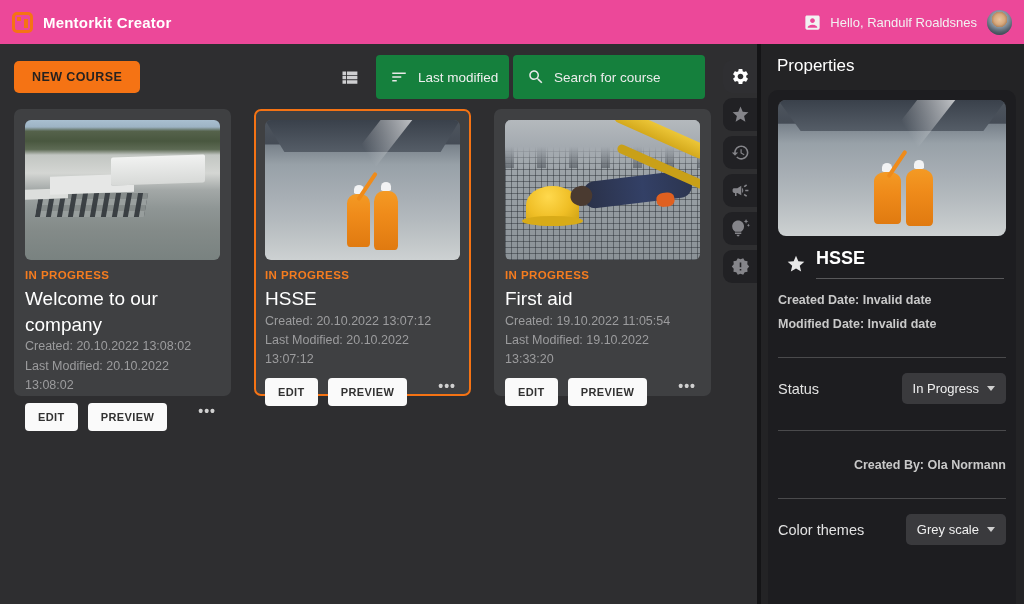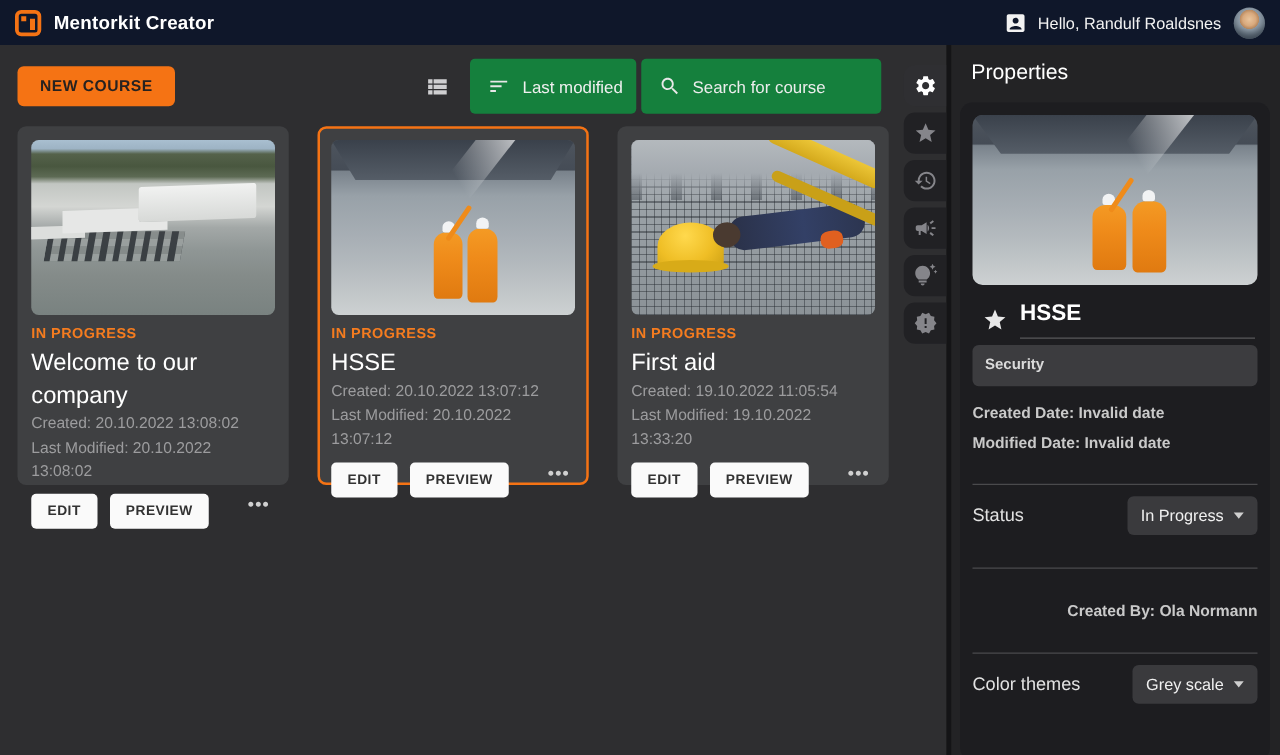--- a/index.html
+++ b/index.html
@@ -1,20 +1,20 @@
 <!DOCTYPE html>
 <html><head>
 <meta charset="utf-8">
 <style>
   * { margin:0; padding:0; box-sizing:border-box; }
   html,body { width:1024px; height:604px; overflow:hidden; }
   body { font-family:"Liberation Sans", sans-serif; background:#2e2e30; color:#fff; }
 
   
-  .header { height:36px; background:#0f172a; display:flex; align-items:center; padding:0 12px; }
+  .header { height:44px; background:#ec4899; display:flex; align-items:center; padding:0 12px; }
   .logo { width:21px; height:21px; border:3px solid #f57314; border-radius:5px; position:relative; flex:0 0 auto; }
   .logo i { position:absolute; background:#f57314; }
   .logo .dot { width:4px; height:4px; left:2px; top:2px; }
   .logo .bar { width:4px; height:9px; right:2px; bottom:2px; }
   .app-title { font-size:15px; font-weight:bold; margin-left:10px; letter-spacing:.2px; }
   .header .spacer { flex:1; }
   .hdr-ic { width:19px; height:19px; color:#f2f2f2; margin-right:8px; }
   .greeting { font-size:13px; color:#f2f2f2; }
   .avatar { width:25px; height:25px; border-radius:50%; margin-left:10px;
     background: radial-gradient(circle at 50% 38%, #e9c49c 0%, #d8a97d 26%, #b98a60 38%, #8d9aa6 40%, #5f6c78 78%, #49545e 100%);
@@ -120,21 +120,21 @@
   .prop-img { height:136px; border-radius:8px; overflow:hidden; position:relative; }
   .prop-title-row { display:flex; align-items:center; gap:10px; margin-top:12px; padding:0 2px 0 8px; }
   .prop-title-row svg { width:20px; height:20px; color:#e8e8e8; flex:0 0 auto; }
   .title-underline { flex:1; border-bottom:1px solid #58585a; padding-bottom:9px; }
   .prop-course-title { font-size:18px; font-weight:bold; color:#fff; }
   .security-box { margin-top:5px; background:#3c3c3f; border-radius:5px; min-height:33px;
     padding:8px 10px; font-size:12px; font-weight:bold; color:#dadada; }
   .prop-date { margin-top:14px; font-size:12.5px; font-weight:bold; color:#c9c9c9; }
   .prop-date + .prop-date { margin-top:10px; }
   .divider { border-top:1px solid #4a4a4c; margin-top:26px; }
-  .prop-row { display:flex; align-items:center; justify-content:space-between; margin-top:9px; }
+  .prop-row { display:flex; align-items:center; justify-content:space-between; margin-top:15px; }
   .prop-label { font-size:14.5px; color:#e2e2e2; }
   .dropdown { background:#3a3a3d; border-radius:5px; padding:8px 11px; display:flex; align-items:center;
     gap:8px; cursor:pointer; }
   .dropdown-value { font-size:13px; color:#f0f0f0; }
   .caret { width:0; height:0; border-left:4px solid transparent; border-right:4px solid transparent;
     border-top:5px solid #cfcfcf; }
   .created-by { margin-top:27px; font-size:12.5px; font-weight:bold; color:#c9c9c9;text-align:right; }
 </style>
 </head>
 <body>
@@ -274,21 +274,20 @@
         <span class="worker w2"></span>
       </div>
       <div class="prop-title-row">
         <svg viewBox="0 0 24 24" fill="currentColor">
             <path d="M12 17.27L18.18 21l-1.64-7.03L22 9.24l-7.19-.61L12 2 9.19 8.63 2 9.24l5.46 4.73L5.82 21z"></path>
           </svg>
         <div class="title-underline">
           <span class="prop-course-title">HSSE</span>
         </div>
       </div>
-      <div class="security-box">Security</div>
       <div class="prop-date">Created Date: Invalid date</div>
       <div class="prop-date">Modified Date: Invalid date</div>
       <div class="divider"></div>
       <div class="prop-row">
         <span class="prop-label">Status</span>
         <div class="dropdown">
           <span class="dropdown-value">In Progress</span>
           <span class="caret"></span>
         </div>
       </div>

